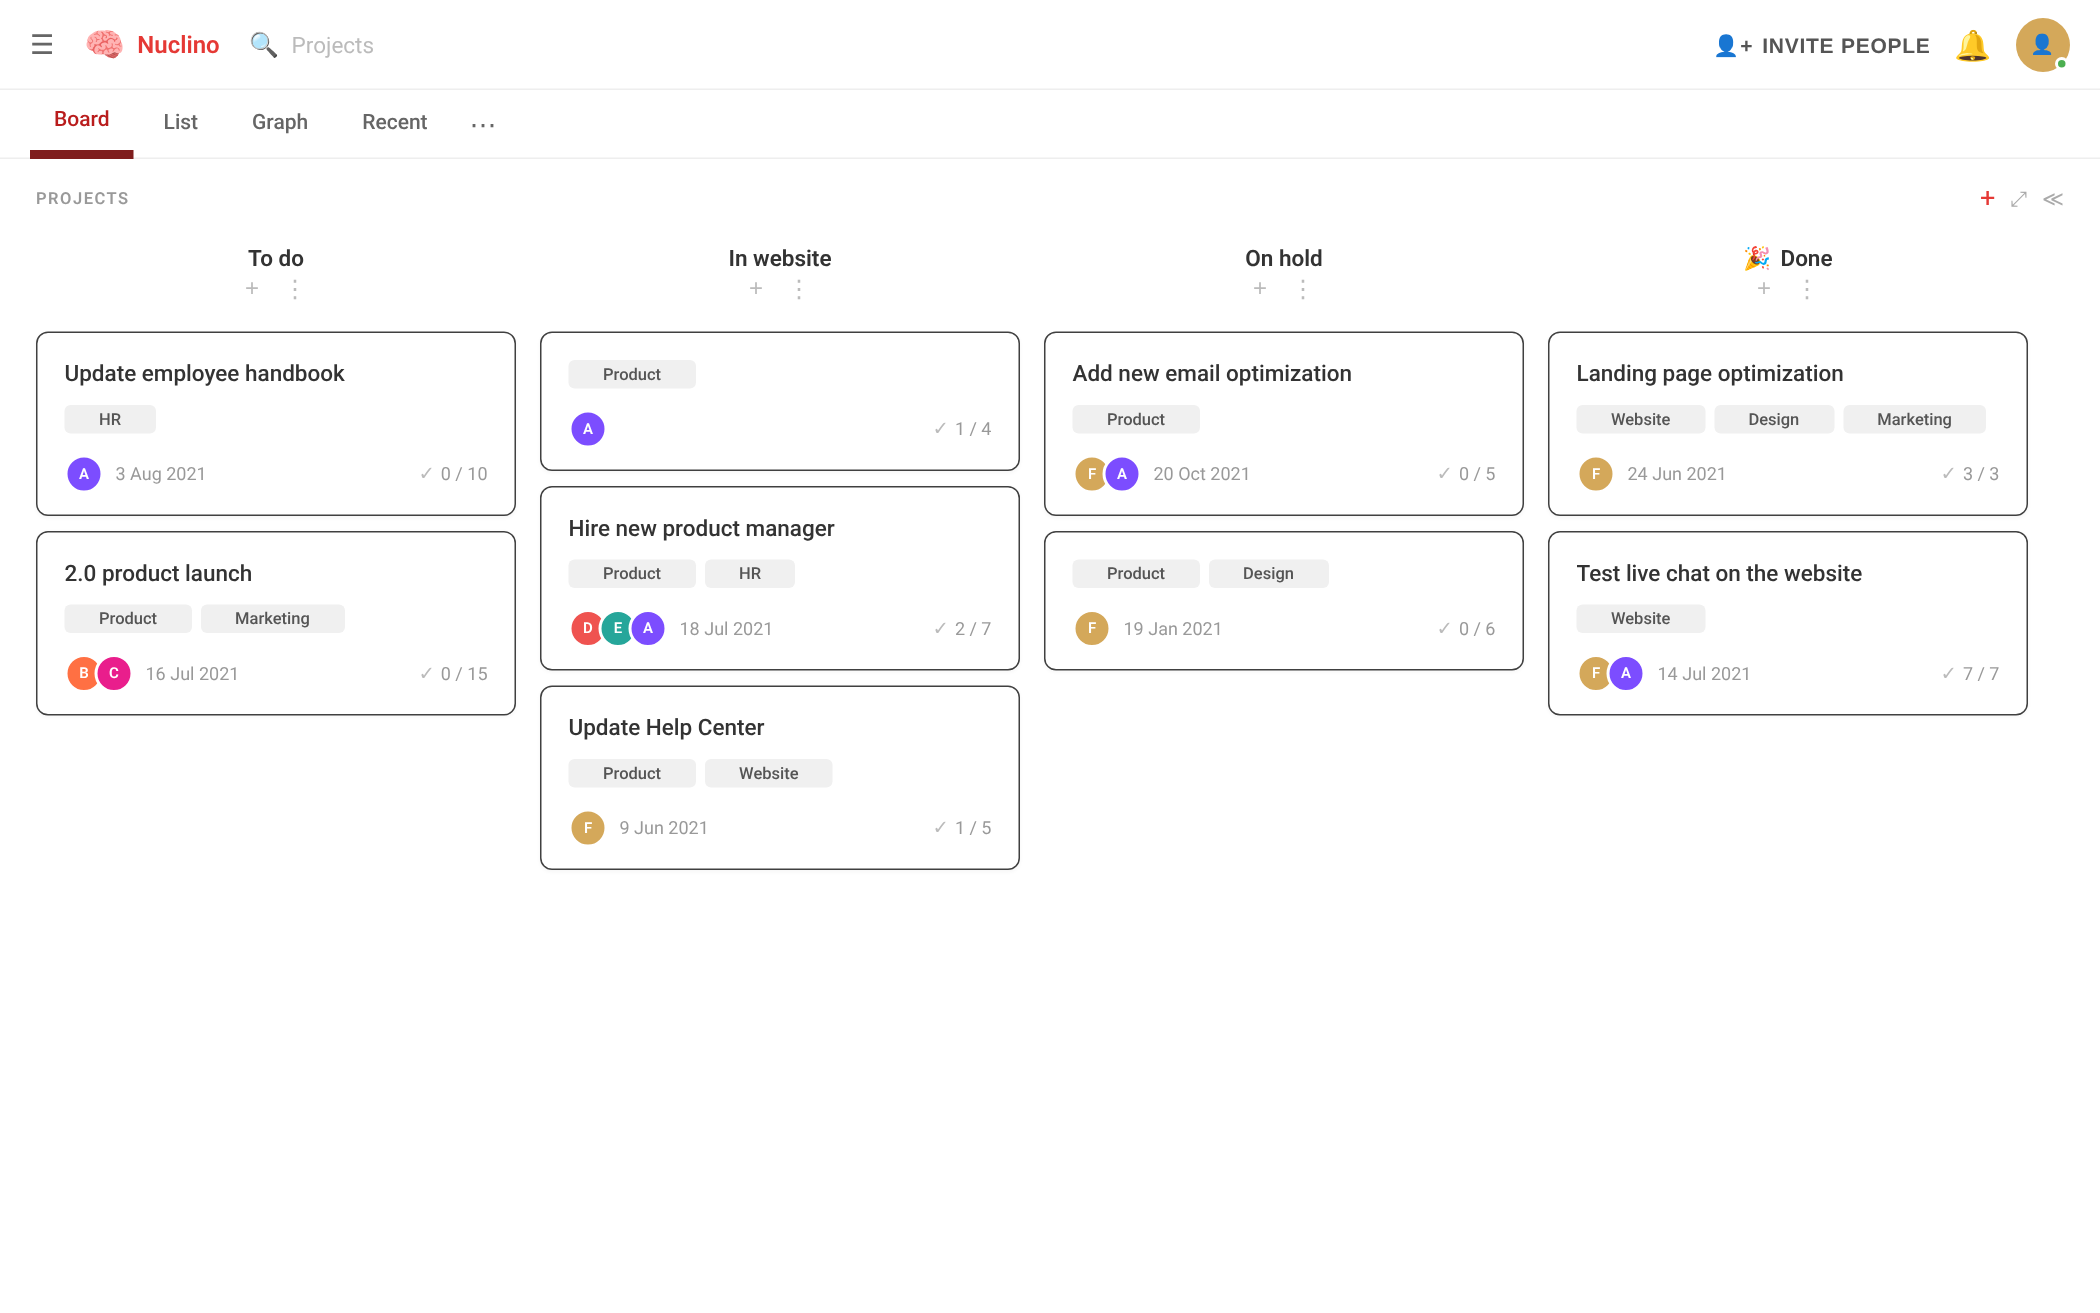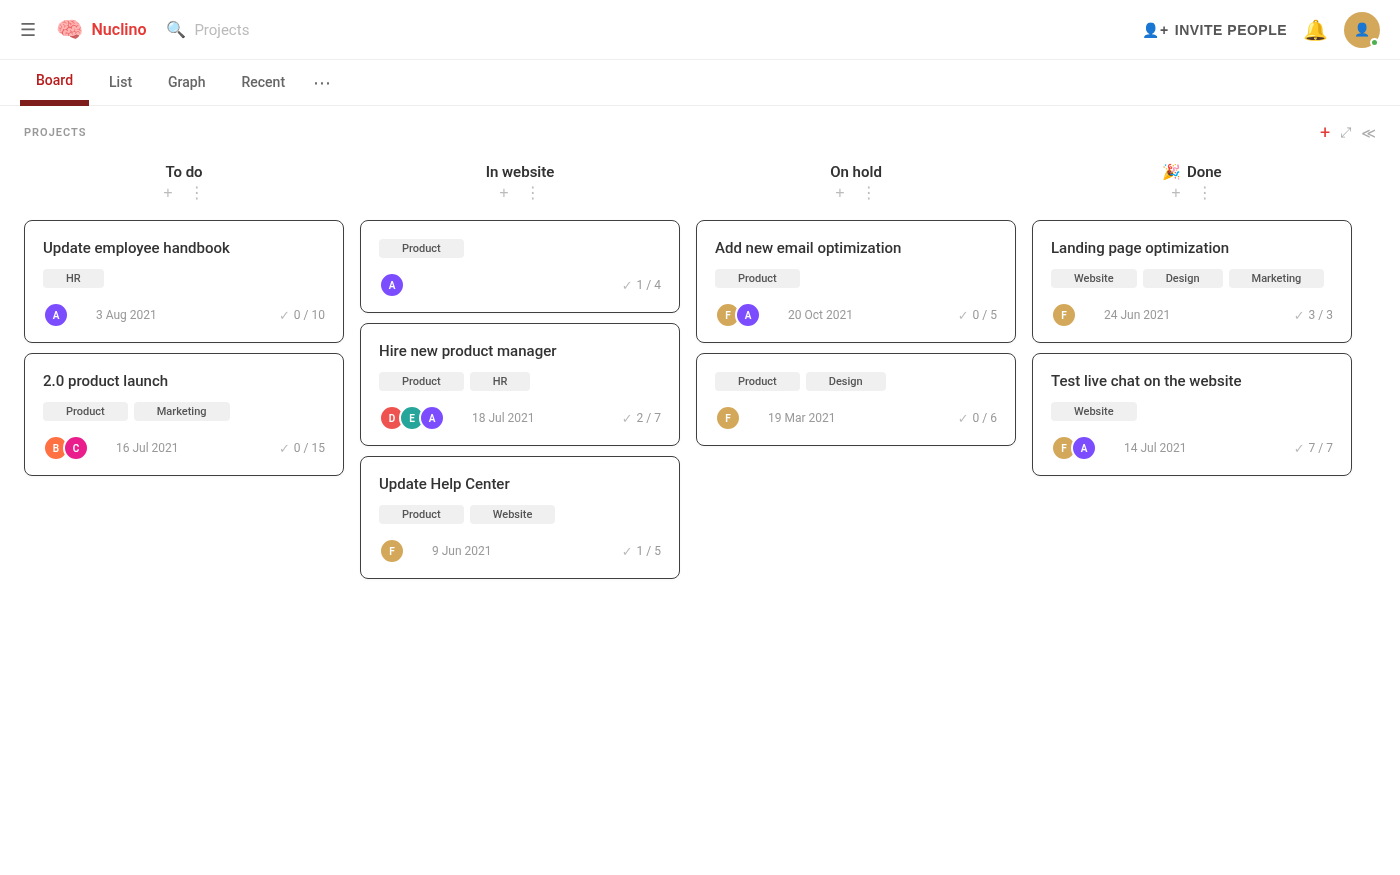--- a/index.html
+++ b/index.html
@@ -114,21 +114,21 @@
     .avatars { display: flex; }
     .avatar-sm {
       width: 26px; height: 26px; border-radius: 50%;
       border: 2px solid #fff;
       margin-right: -6px;
       font-size: 10px; font-weight: 600;
       display: flex; align-items: center; justify-content: center;
       color: #fff;
     }
     .avatar-sm:last-child { margin-right: 0; }
-    .date-text { font-size: 12px; color: #999; margin-left: 19px; }
+    .date-text { font-size: 12px; color: #999; }
     .check-count { font-size: 12px; color: #999; display: flex; align-items: center; gap: 4px; }
     .check-icon { font-size: 13px; color: #bbb; }
 
     
     .av-purple { background: #7c4dff; }
     .av-pink { background: #e91e8c; }
     .av-orange { background: #ff7043; }
     .av-teal { background: #26a69a; }
     .av-gold { background: #d4a85a; }
     .av-red { background: #ef5350; }
@@ -305,21 +305,21 @@
       <div class="card">
         <div class="tags">
           <span class="tag">Product</span>
           <span class="tag">Design</span>
         </div>
         <div class="card-footer">
           <div class="footer-left">
             <div class="avatars">
               <div class="avatar-sm av-gold">F</div>
             </div>
-            <span class="date-text">19 Mar 2021</span>
+            <span class="date-text">19 Jan 2021</span>
           </div>
           <div class="check-count"><span class="check-icon">✓</span> 0 / 6</div>
         </div>
       </div>
     </div>
     <div class="column">
       <div class="column-header">
         <div class="column-title"><span>🎉</span> Done</div>
         <div class="column-actions">
     <button class="col-btn">+</button>

